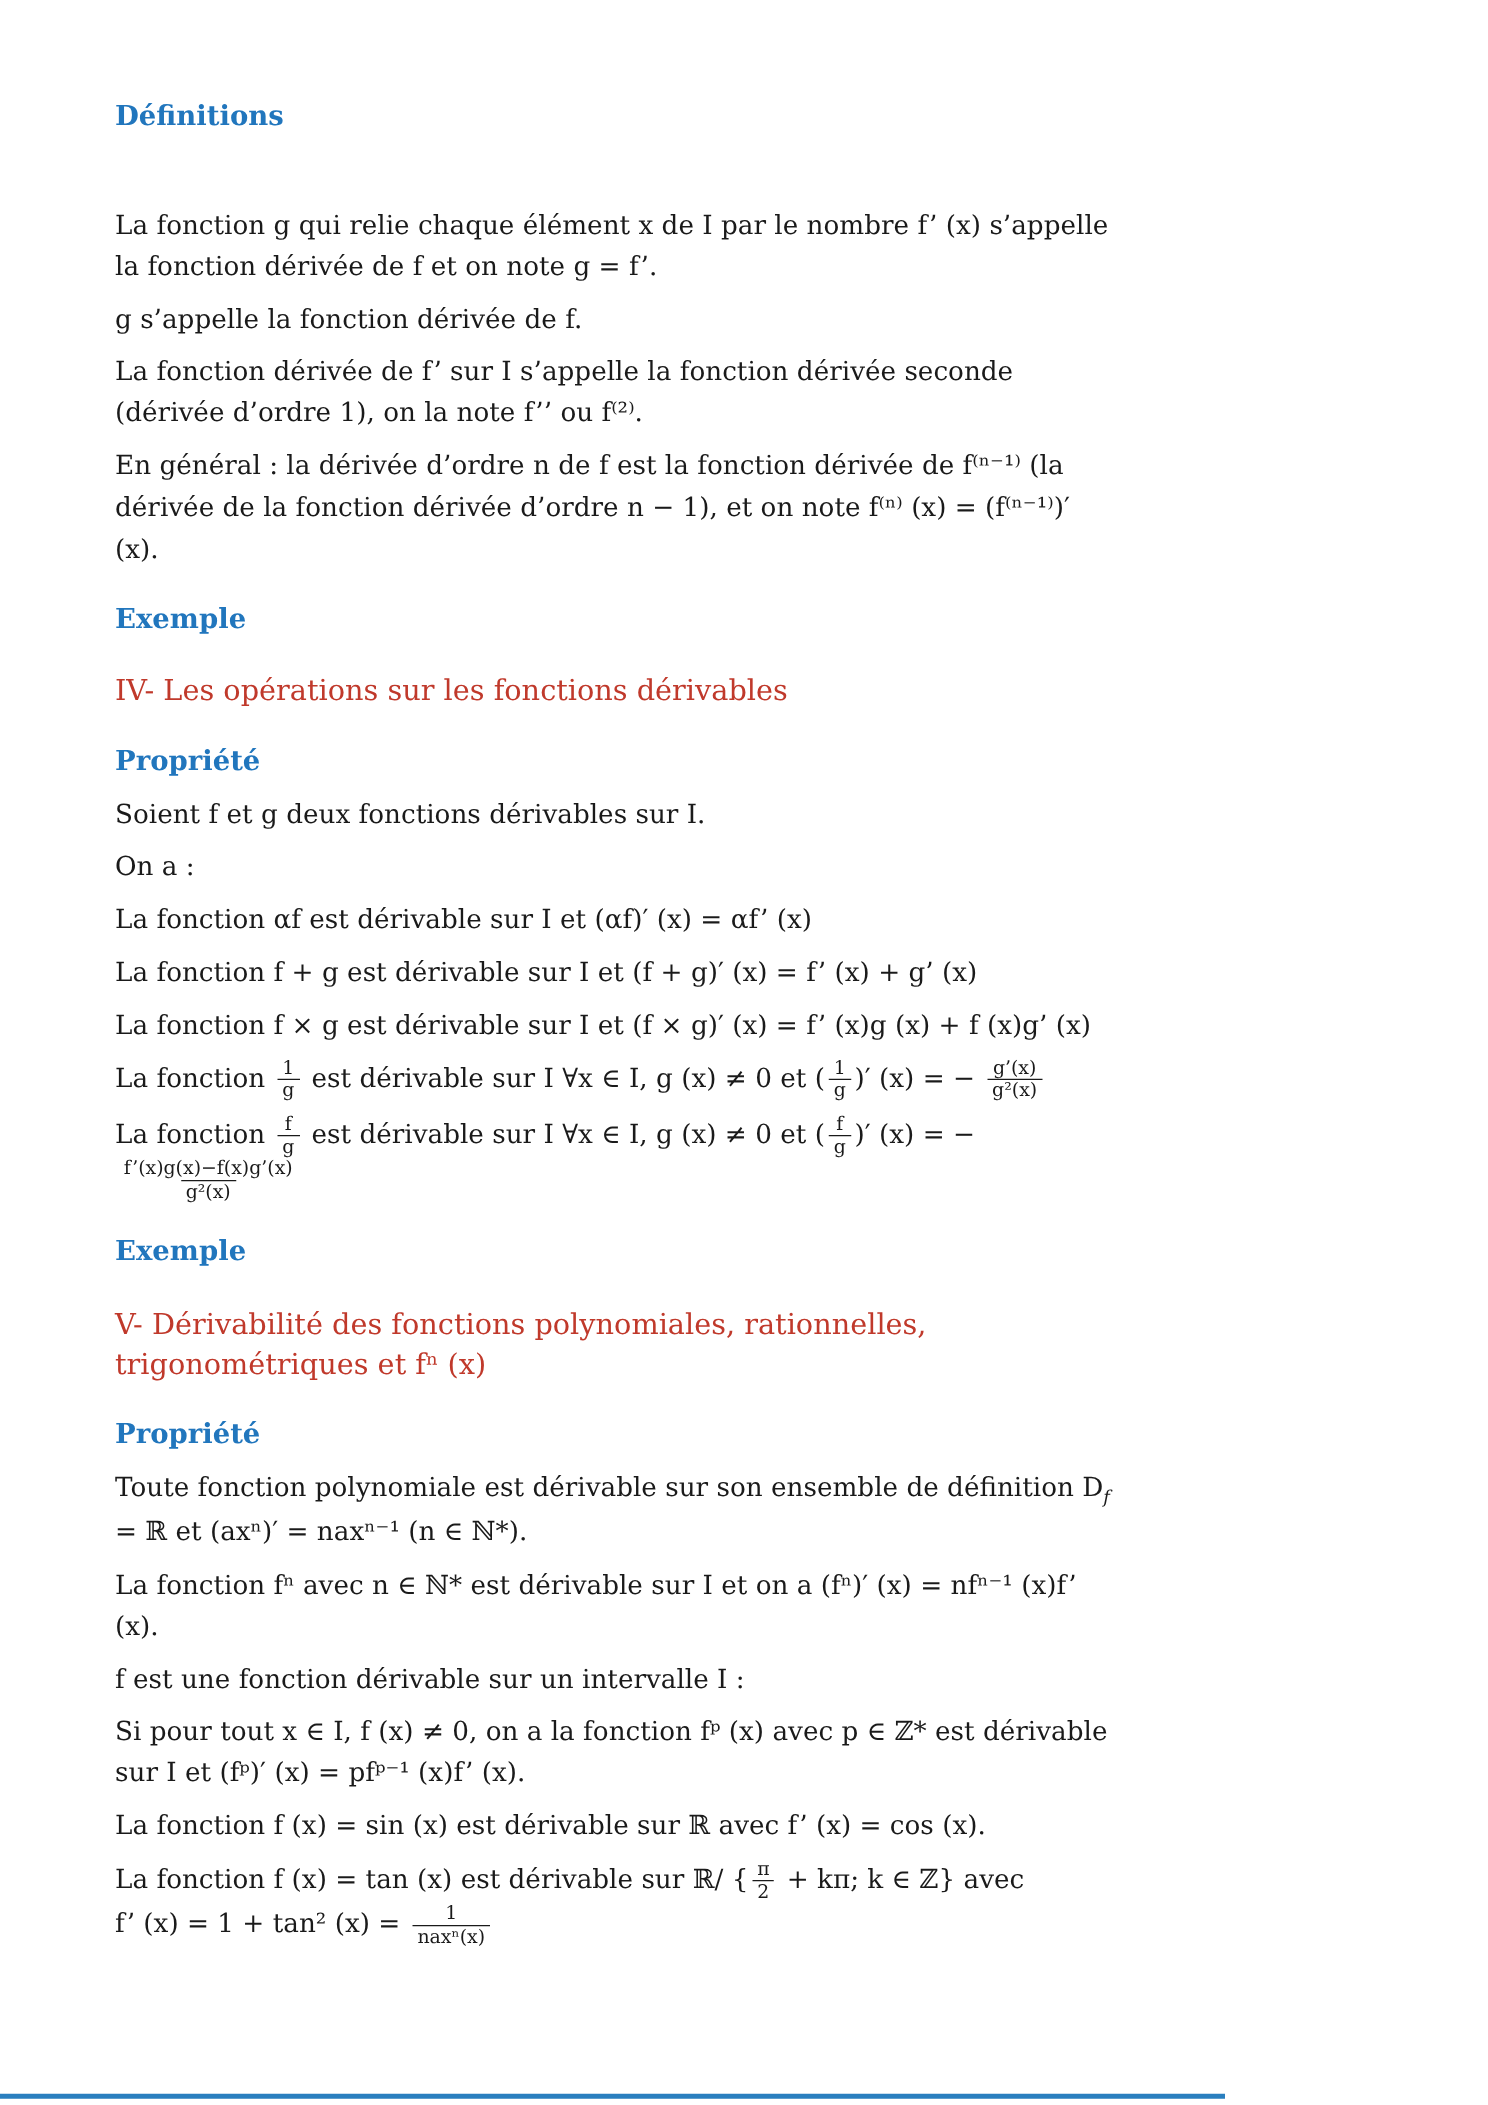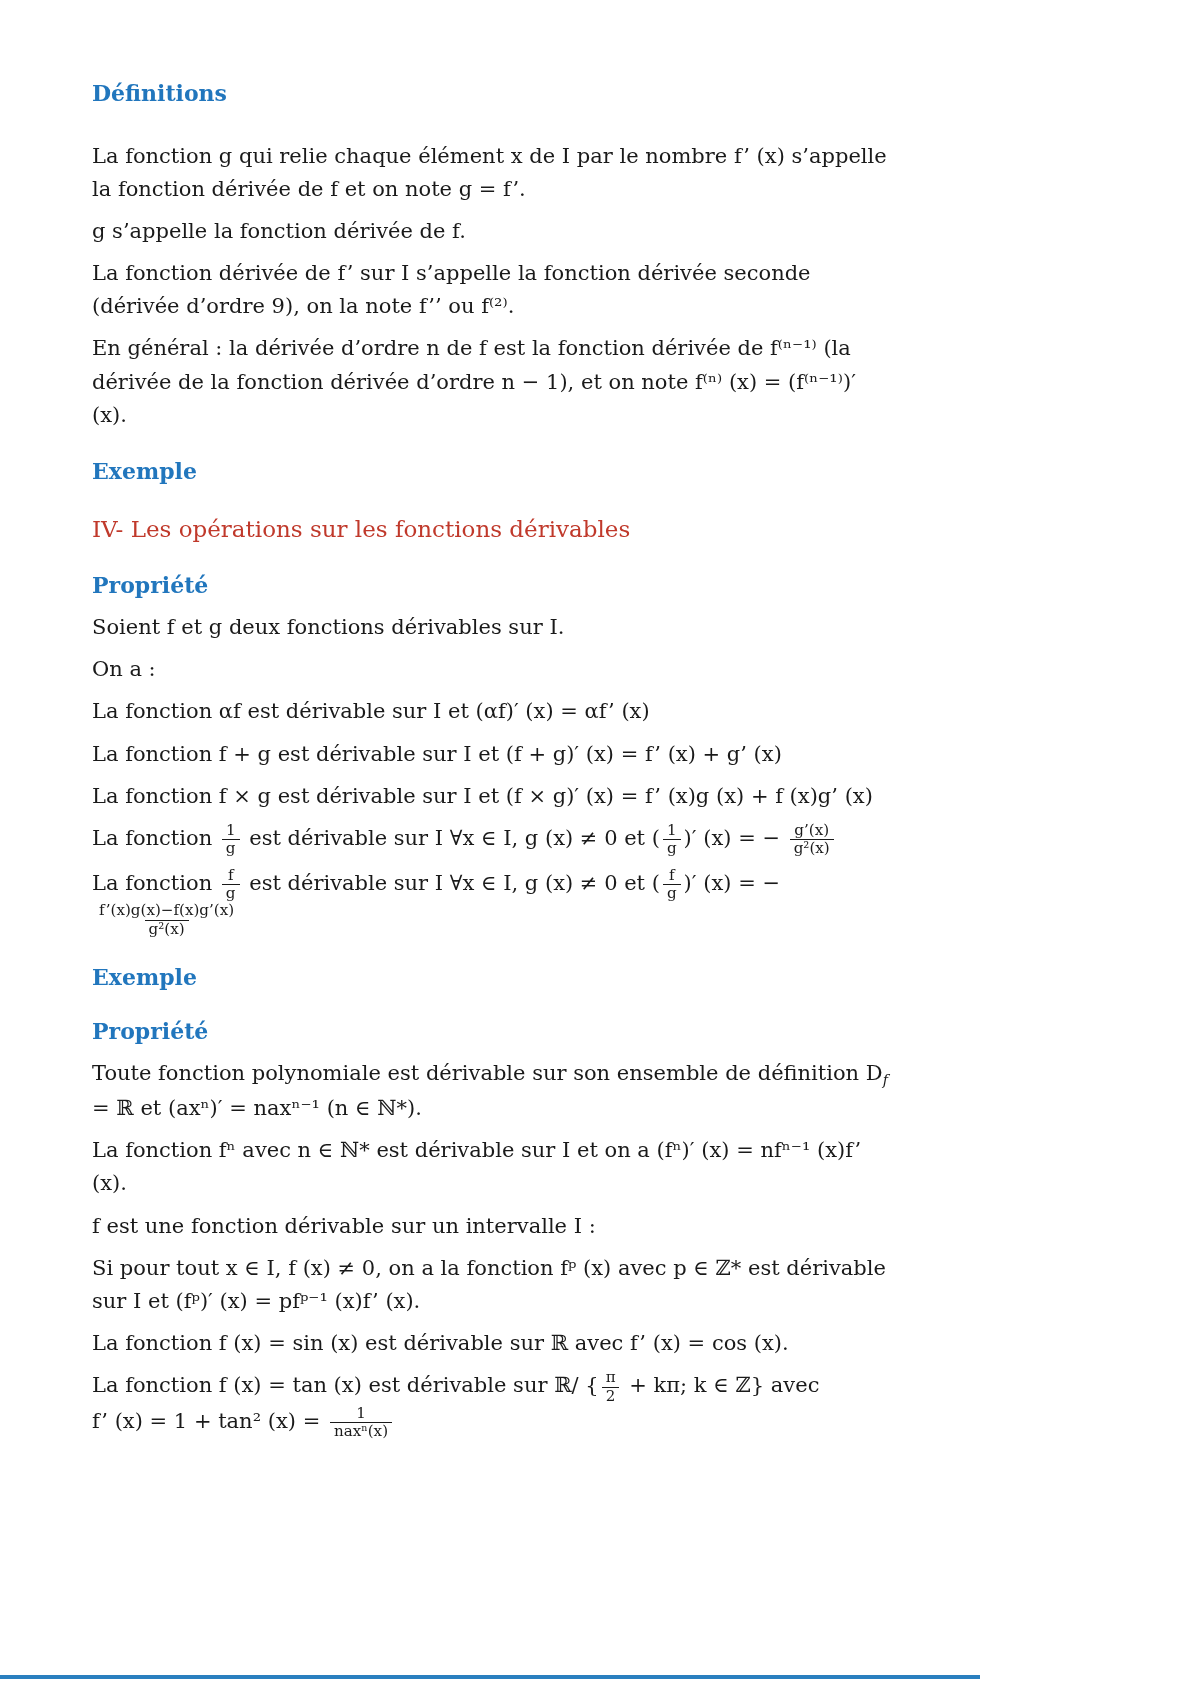--- a/index.html
+++ b/index.html
@@ -29,21 +29,21 @@
     font-size: 23px;
     font-weight: normal;
     margin: 28px 0 8px 0;
     line-height: 1.4;
   }
   .body-text {
     font-size: 21px;
     line-height: 1.58;
     margin: 9px 0;
   }
-  .gap-before { margin-top: 32px; }
+  .gap-before { margin-top: 56px; }
   .frac {
     display: inline-flex;
     flex-direction: column;
     align-items: center;
     vertical-align: middle;
     font-size: 0.72em;
     line-height: 1.15;
     margin: 0 3px;
     text-align: center;
   }
@@ -60,21 +60,21 @@
   }
 </style>
 </head>
 <body>
 
 <div class="page">
 
   <h3 class="h-blue first">Définitions</h3>
   <p class="body-text gap-before">La fonction g qui relie chaque élément x de I par le nombre f’ (x) s’appelle la fonction dérivée de f et on note g = f’.</p>
   <p class="body-text">g s’appelle la fonction dérivée de f.</p>
-  <p class="body-text">La fonction dérivée de f’ sur I s’appelle la fonction dérivée seconde (dérivée d’ordre 9), on la note f’’ ou f⁽²⁾.</p>
+  <p class="body-text">La fonction dérivée de f’ sur I s’appelle la fonction dérivée seconde (dérivée d’ordre 1), on la note f’’ ou f⁽²⁾.</p>
   <p class="body-text">En général : la dérivée d’ordre n de f est la fonction dérivée de f⁽ⁿ⁻¹⁾ (la dérivée de la fonction dérivée d’ordre n − 1), et on note f⁽ⁿ⁾ (x) = (f⁽ⁿ⁻¹⁾)′ (x).</p>
 
   <h3 class="h-blue">Exemple</h3>
 
   <h2 class="h-red">IV- Les opérations sur les fonctions dérivables</h2>
   <h3 class="h-blue">Propriété</h3>
   <p class="body-text">Soient f et g deux fonctions dérivables sur I.</p>
   <p class="body-text">On a :</p>
   <p class="body-text">La fonction αf est dérivable sur I et (αf)′ (x) = αf’ (x)</p>
   <p class="body-text">La fonction f + g est dérivable sur I et (f + g)′ (x) = f’ (x) + g’ (x)</p>
@@ -95,20 +95,21 @@
       </span> est dérivable sur I ∀x ∈ I, g (x) ≠ 0 et (<span class="frac">
         <span class="fnum">f</span>
         <span class="fden">g</span>
       </span>)′ (x) = − <span class="frac">
         <span class="fnum">f’(x)g(x)−f(x)g’(x)</span>
         <span class="fden">g²(x)</span>
       </span></p>
 
   <h3 class="h-blue">Exemple</h3>
 
+  <h2 class="h-red">V- Dérivabilité des fonctions polynomiales, rationnelles, trigonométriques et fⁿ (x)</h2>
   <h3 class="h-blue">Propriété</h3>
   <p class="body-text">Toute fonction polynomiale est dérivable sur son ensemble de définition D<sub>f</sub> = ℝ et (axⁿ)′ = naxⁿ⁻¹ (n ∈ ℕ*).</p>
   <p class="body-text">La fonction fⁿ avec n ∈ ℕ* est dérivable sur I et on a (fⁿ)′ (x) = nfⁿ⁻¹ (x)f’ (x).</p>
   <p class="body-text">f est une fonction dérivable sur un intervalle I :</p>
   <p class="body-text">Si pour tout x ∈ I, f (x) ≠ 0, on a la fonction fᵖ (x) avec p ∈ ℤ* est dérivable sur I et (fᵖ)′ (x) = pfᵖ⁻¹ (x)f’ (x).</p>
   <p class="body-text">La fonction f (x) = sin (x) est dérivable sur ℝ avec f’ (x) = cos (x).</p>
   <p class="body-text">La fonction f (x) = tan (x) est dérivable sur ℝ/ {<span class="frac">
         <span class="fnum">π</span>
         <span class="fden">2</span>
       </span> + kπ; k ∈ ℤ} avec<br>f’ (x) = 1 + tan² (x) = <span class="frac">

